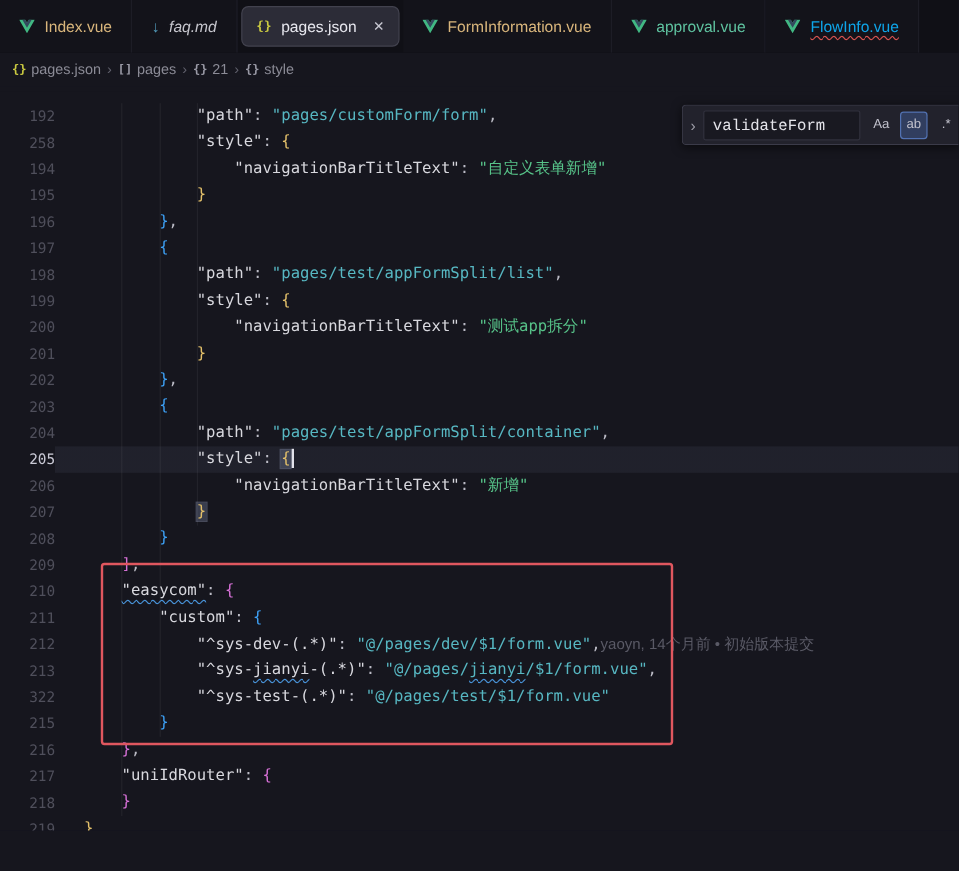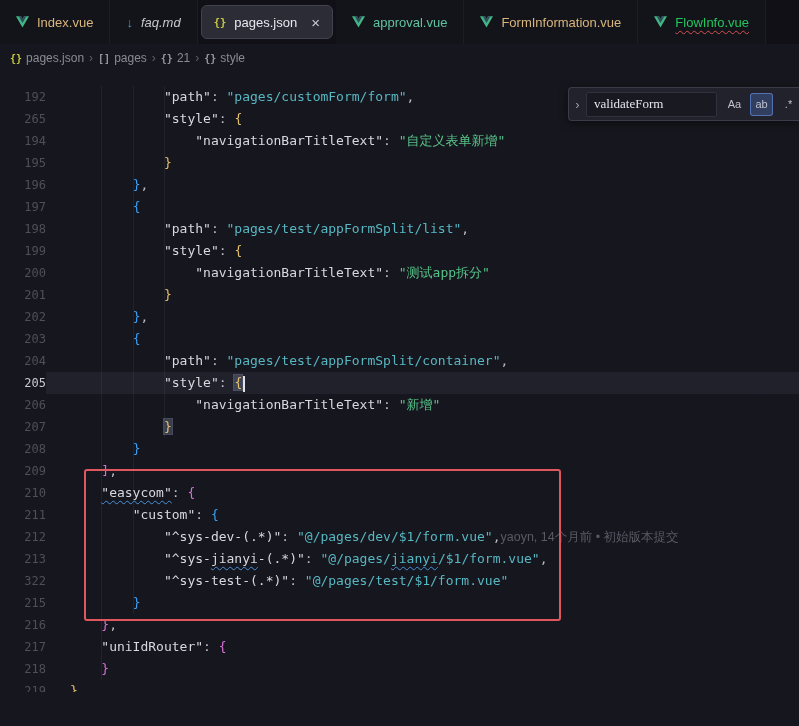--- a/index.html
+++ b/index.html
@@ -46,21 +46,21 @@
   .box{background:rgba(115,125,155,0.38);outline:1px solid rgba(160,170,200,0.35)}
   .cursor{display:inline-block;width:1.5px;height:16px;background:#e2e2ea;vertical-align:middle;margin-left:1px}
   .blame{color:#5a5a66;font-family:"Liberation Sans",sans-serif;font-size:12.5px;}
 
   
   .annotation{position:absolute;left:84px;top:393px;width:477px;height:152px;border:2px solid #e0575f;border-radius:3px;z-index:2;pointer-events:none}
 
   
   .find{position:absolute;top:11px;right:0;width:231px;height:34px;background:#22222c;border:1px solid #3b3b49;border-right:none;border-radius:4px 0 0 4px;box-shadow:0 2px 8px rgba(0,0,0,0.5);display:flex;align-items:center;z-index:3}
   .chev{flex:none;width:17px;height:100%;display:flex;align-items:center;justify-content:center;color:#9d9da8;font-size:13px;cursor:pointer}
-  .find-input{flex:none;width:131px;height:25px;background:#191921;border:1px solid #31313d;border-radius:2px;color:#e4e4ea;font-size:13px;padding:0 7px;font-family:Liberation Serif, serif;outline:none}
+  .find-input{flex:none;width:131px;height:25px;background:#191921;border:1px solid #31313d;border-radius:2px;color:#e4e4ea;font-size:13px;padding:0 7px;font-family:Liberation Mono, monospace;outline:none}
   .opts{display:flex;align-items:center;margin-left:2px}
   .opt{width:23px;height:23px;margin-left:4px;display:flex;align-items:center;justify-content:center;border-radius:3px;color:#c2c2cd;font-size:11px;cursor:pointer;border:1px solid transparent;font-family:"Liberation Sans",sans-serif}
   .opt.active{background:rgba(85,130,215,0.3);border-color:rgba(105,150,235,0.6)}
   .u{}
 </style>
 </head>
 <body>
 
 <div class="window">
   <div class="tab-bar">
@@ -82,39 +82,39 @@
         <span class="tab-label" style="color: rgb(231, 231, 238);">pages.json</span>
         <span class="close">×</span>
       </div>
       <div class="tab">
         <span class="ficon">
           <svg width="13" height="12" viewBox="0 0 262 227">
             <path fill="#41b883" d="M161.1 0l-30.2 52.4L100.6 0H0l130.9 226.7L261.7 0z"></path>
             <path fill="#34495e" d="M161.1 0l-30.2 52.4L100.6 0H52.3l78.6 136L209.4 0z"></path>
           </svg>
         </span>
+        <span class="tab-label" style="color: rgb(217, 182, 124);">FormInformation.vue</span>
+      </div>
+      <div class="tab">
+        <span class="ficon">
+          <svg width="13" height="12" viewBox="0 0 262 227">
+            <path fill="#41b883" d="M161.1 0l-30.2 52.4L100.6 0H0l130.9 226.7L261.7 0z"></path>
+            <path fill="#34495e" d="M161.1 0l-30.2 52.4L100.6 0H52.3l78.6 136L209.4 0z"></path>
+          </svg>
+        </span>
         <span class="tab-label" style="color: rgb(95, 195, 160);">approval.vue</span>
       </div>
       <div class="tab">
         <span class="ficon">
           <svg width="13" height="12" viewBox="0 0 262 227">
             <path fill="#41b883" d="M161.1 0l-30.2 52.4L100.6 0H0l130.9 226.7L261.7 0z"></path>
             <path fill="#34495e" d="M161.1 0l-30.2 52.4L100.6 0H52.3l78.6 136L209.4 0z"></path>
           </svg>
         </span>
-        <span class="tab-label" style="color: rgb(217, 182, 124);">FormInformation.vue</span>
-      </div>
-      <div class="tab">
-        <span class="ficon">
-          <svg width="13" height="12" viewBox="0 0 262 227">
-            <path fill="#41b883" d="M161.1 0l-30.2 52.4L100.6 0H0l130.9 226.7L261.7 0z"></path>
-            <path fill="#34495e" d="M161.1 0l-30.2 52.4L100.6 0H52.3l78.6 136L209.4 0z"></path>
-          </svg>
-        </span>
-        <span class="tab-label err-squiggle" style="color: #22c55e;">FlowInfo.vue</span>
+        <span class="tab-label err-squiggle" style="color: #0ea5e9;">FlowInfo.vue</span>
       </div>
     </div>
   <div class="breadcrumbs">
       <span class="crumb">
         <span class="sym" style="color: rgb(203, 203, 65);">{}</span>
         <span>pages.json</span>
       </span>
       <span class="crumb-sep">›</span>
       <span class="crumb">
         <span class="sym" style="color: rgb(154, 154, 166);">[]</span>
@@ -135,21 +135,21 @@
     <div class="guide g1"></div>
     <div class="guide g2"></div>
     <div class="guide g3"></div>
     <div id="lines">
         <div class="line">
           <span class="ln">192</span>
           <span class="fold"></span>
           <span class="code"><span>            </span><span class="k">"path"</span><span class="p">: </span><span class="s1">"pages/customForm/form"</span><span class="p">,</span></span>
         </div>
         <div class="line">
-          <span class="ln">265</span>
+          <span class="ln">258</span>
           <span class="fold"></span>
           <span class="code"><span>            </span><span class="k">"style"</span><span class="p">: </span><span class="b1">{</span></span>
         </div>
         <div class="line">
           <span class="ln">194</span>
           <span class="fold"></span>
           <span class="code"><span>                </span><span class="k">"navigationBarTitleText"</span><span class="p">: </span><span class="s2">"自定义表单新增"</span></span>
         </div>
         <div class="line">
           <span class="ln">195</span>

